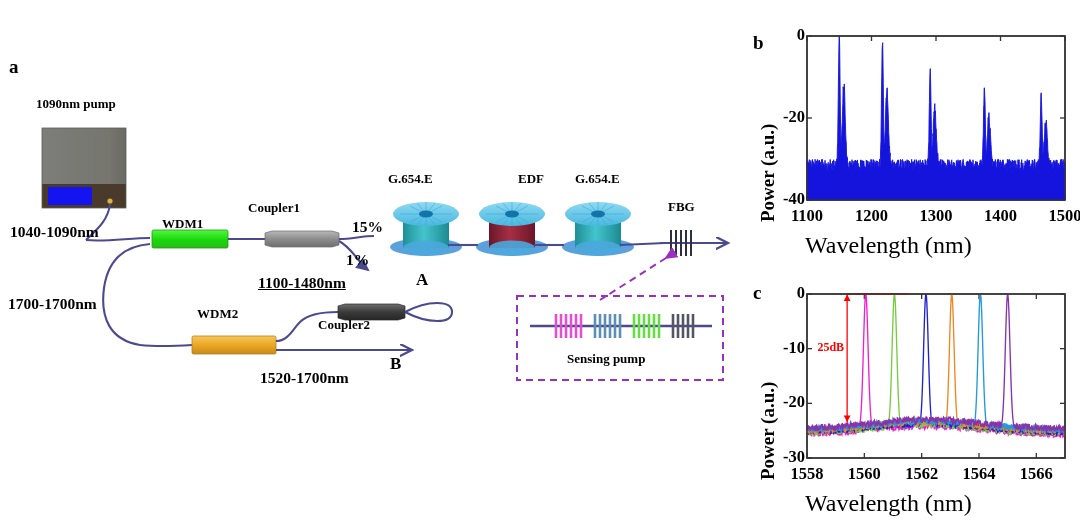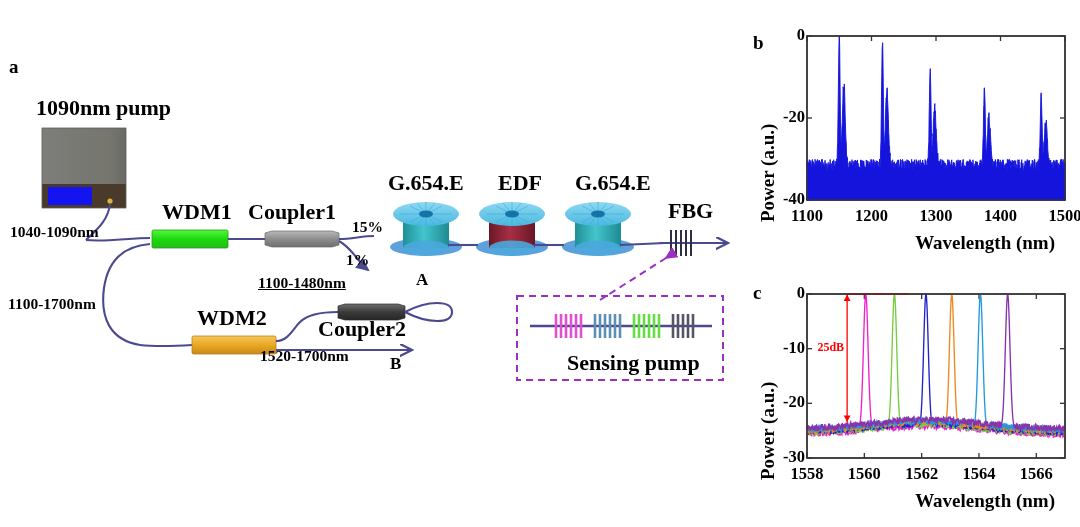--- a/index.html
+++ b/index.html
@@ -8,31 +8,31 @@
 
   .panel-letter{position:absolute;font-weight:bold;font-size:19px;
                 font-family:"Liberation Serif",serif;}
 
   
   #schematic{position:absolute;left:0;top:0;width:745px;height:527px;}
   #schematic svg{position:absolute;left:0;top:0;}
 
   .lbl{position:absolute;font-family:"Liberation Serif",serif;font-weight:bold;
        white-space:nowrap;line-height:1;}
-  .lbl-big{font-size:22px;}
+  .lbl-big{font-size:13px;}
   .lbl-mid{font-size:15.5px;}
   .lbl-pt{font-size:17px;}
 
   
   .plot-wrap{position:absolute;}
   .axis-label-y{position:absolute;font-weight:bold;font-size:19px;
                 transform:rotate(-90deg);transform-origin:left top;
                 white-space:nowrap;}
-  .axis-label-x{position:absolute;font-weight:bold;font-size:19px;
-                white-space:nowrap;text-align:right;}
+  .axis-label-x{position:absolute;font-weight:normal;font-size:24px;
+                white-space:nowrap;text-align:left;}
   .tick-lbl{position:absolute;font-weight:bold;font-size:16.5px;white-space:nowrap;}
   .tick-lbl-y{text-align:right;}
 </style>
 </head>
 <body>
 
 <div id="schematic">
 
   <span class="panel-letter" style="left:9px;top:56px;">a</span>
 
@@ -231,33 +231,33 @@
           <line x1="683" y1="314" x2="683" y2="338"></line>
             <line x1="688" y1="314" x2="688" y2="338"></line>
           <line x1="693" y1="314" x2="693" y2="338"></line>
         </g>
       </g>
     </g>
   </svg>
 
   <span class="lbl lbl-big" style="left:36px;top:97px;">1090nm pump</span>
   <span class="lbl lbl-mid" style="left:10px;top:224px;">1040-1090nm</span>
-  <span class="lbl lbl-mid" style="left:8px;top:296px;">1100-1700nm</span>
-  <span class="lbl lbl-big" style="left:162px;top:201px;">WDM1</span>
+  <span class="lbl lbl-mid" style="left:8px;top:296px;">1700-1700nm</span>
+  <span class="lbl lbl-big" style="left:162px;top:217px;">WDM1</span>
   <span class="lbl lbl-big" style="left:248px;top:201px;">Coupler1</span>
   <span class="lbl lbl-mid" style="left:352px;top:219px;">15%</span>
   <span class="lbl lbl-mid" style="left:346px;top:252px;">1%</span>
   <span class="lbl lbl-mid" style="left:258px;top:275px;text-decoration:underline;">1100-1480nm</span>
   <span class="lbl lbl-big" style="left:197px;top:307px;">WDM2</span>
   <span class="lbl lbl-big" style="left:318px;top:318px;">Coupler2</span>
-  <span class="lbl lbl-mid" style="left:260px;top:348px;">1520-1700nm</span>
+  <span class="lbl lbl-mid" style="left:260px;top:370px;">1520-1700nm</span>
   <span class="lbl lbl-pt" style="left:416px;top:271px;">A</span>
   <span class="lbl lbl-pt" style="left:390px;top:355px;">B</span>
   <span class="lbl lbl-big" style="left:388px;top:172px;">G.654.E</span>
-  <span class="lbl lbl-big" style="left:498px;top:172px;">EDF</span>
+  <span class="lbl lbl-big" style="left:518px;top:172px;">EDF</span>
   <span class="lbl lbl-big" style="left:575px;top:172px;">G.654.E</span>
   <span class="lbl lbl-big" style="left:668px;top:200px;">FBG</span>
   <span class="lbl lbl-big" style="left:567px;top:352px;">Sensing pump</span>
 </div>
 
 <div class="plot-wrap" id="panel-b" style="left:745px;top:10px;width:335px;height:255px;">
   <span class="panel-letter" style="left:8px;top:22px;">b</span>
   <span class="axis-label-y" style="left:12px;top:212px;">Power (a.u.)</span>
   <span class="axis-label-x" style="left:60px;top:222px;width:250px;">Wavelength (nm)</span>
   <svg id="svg-b" width="335" height="255" viewBox="0 0 335 255">

